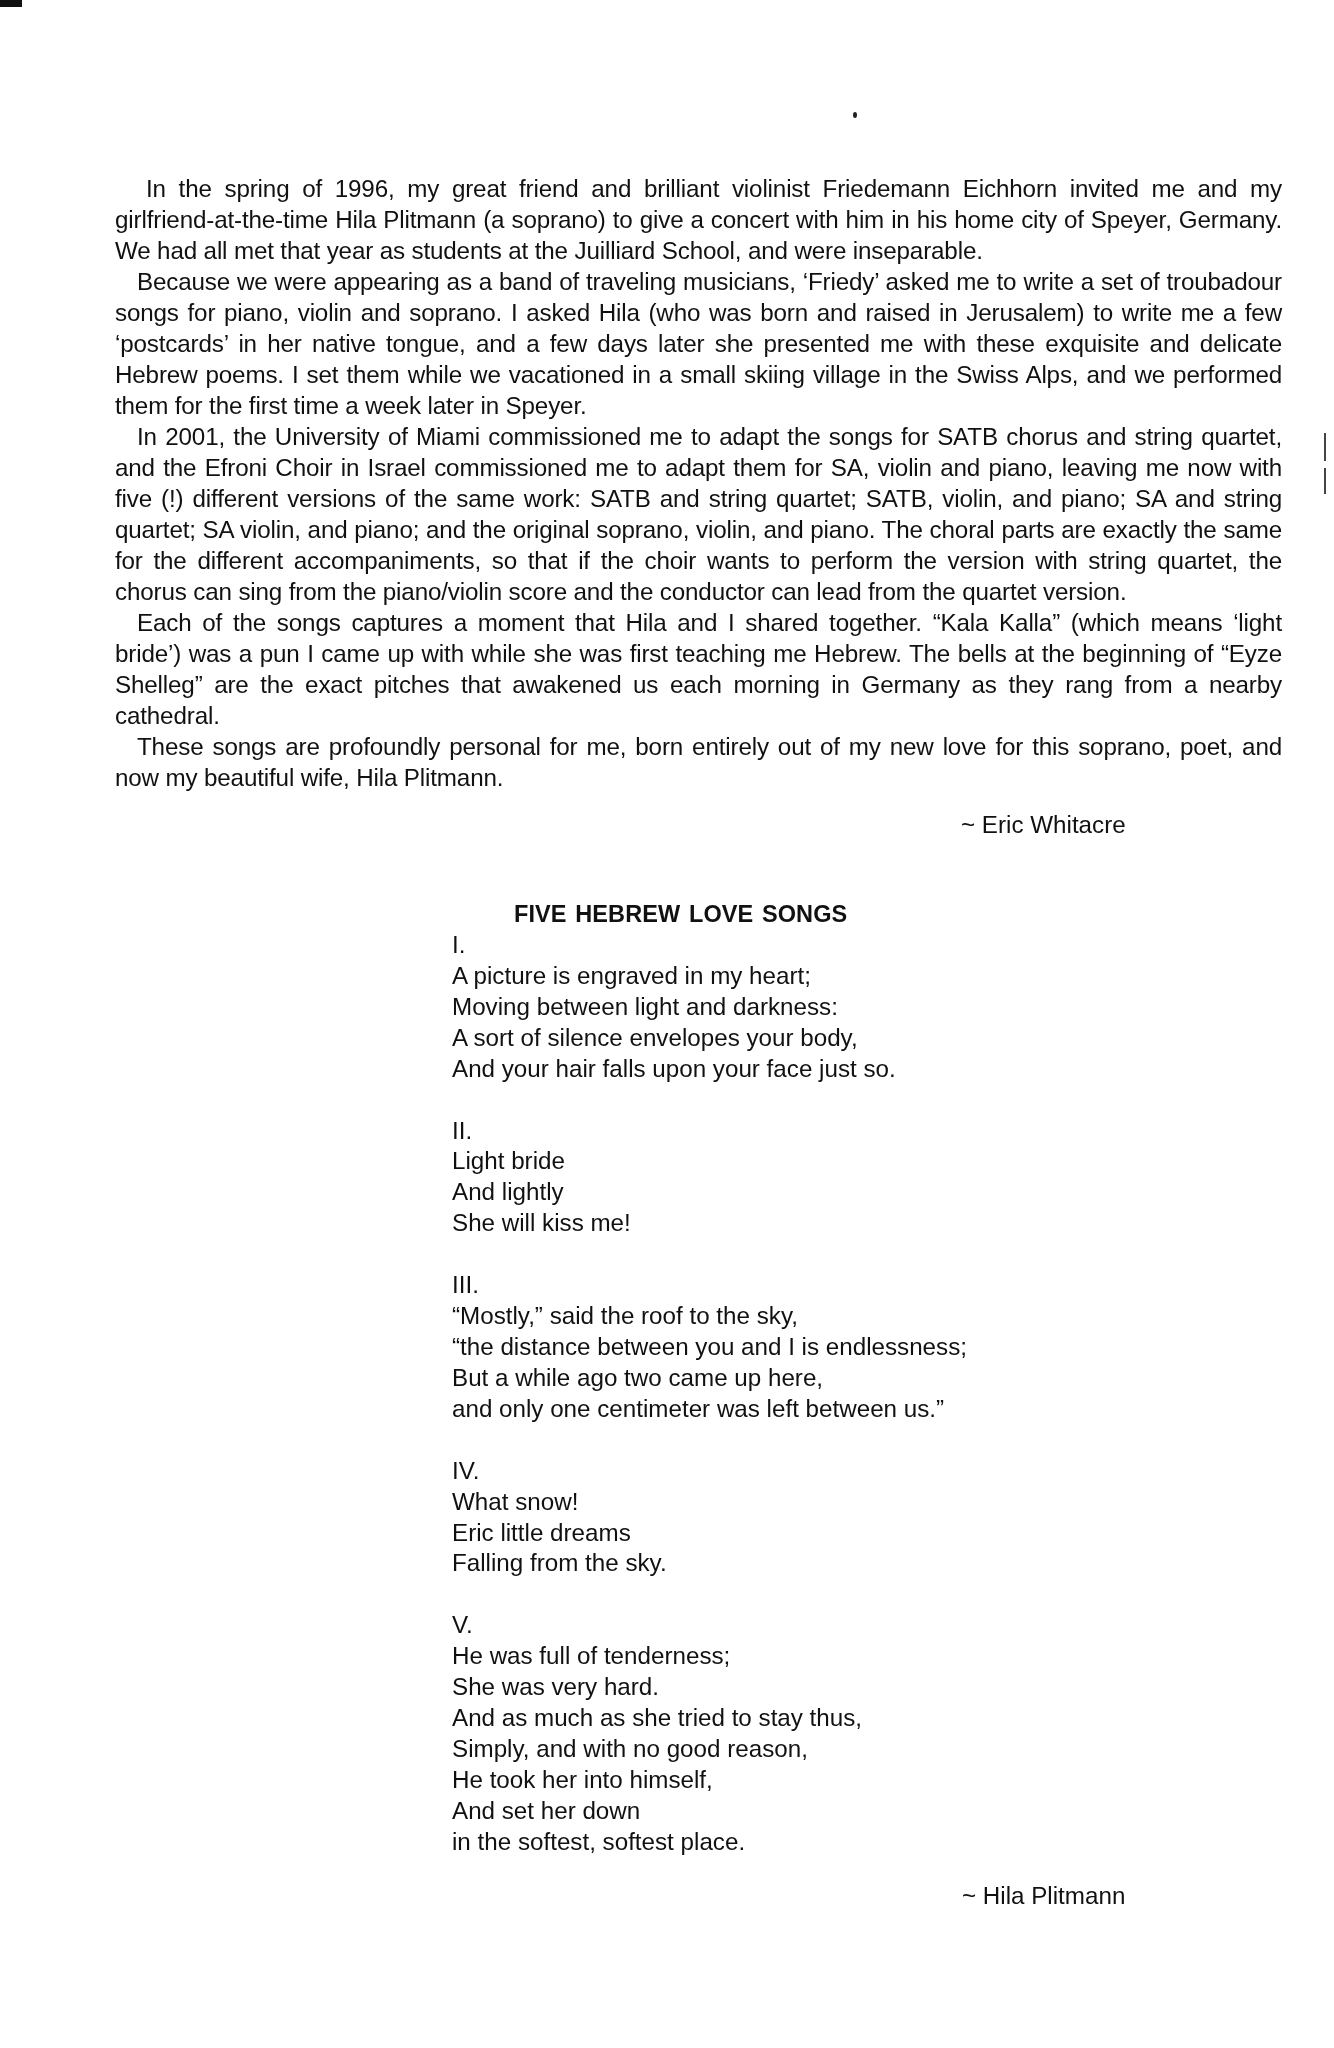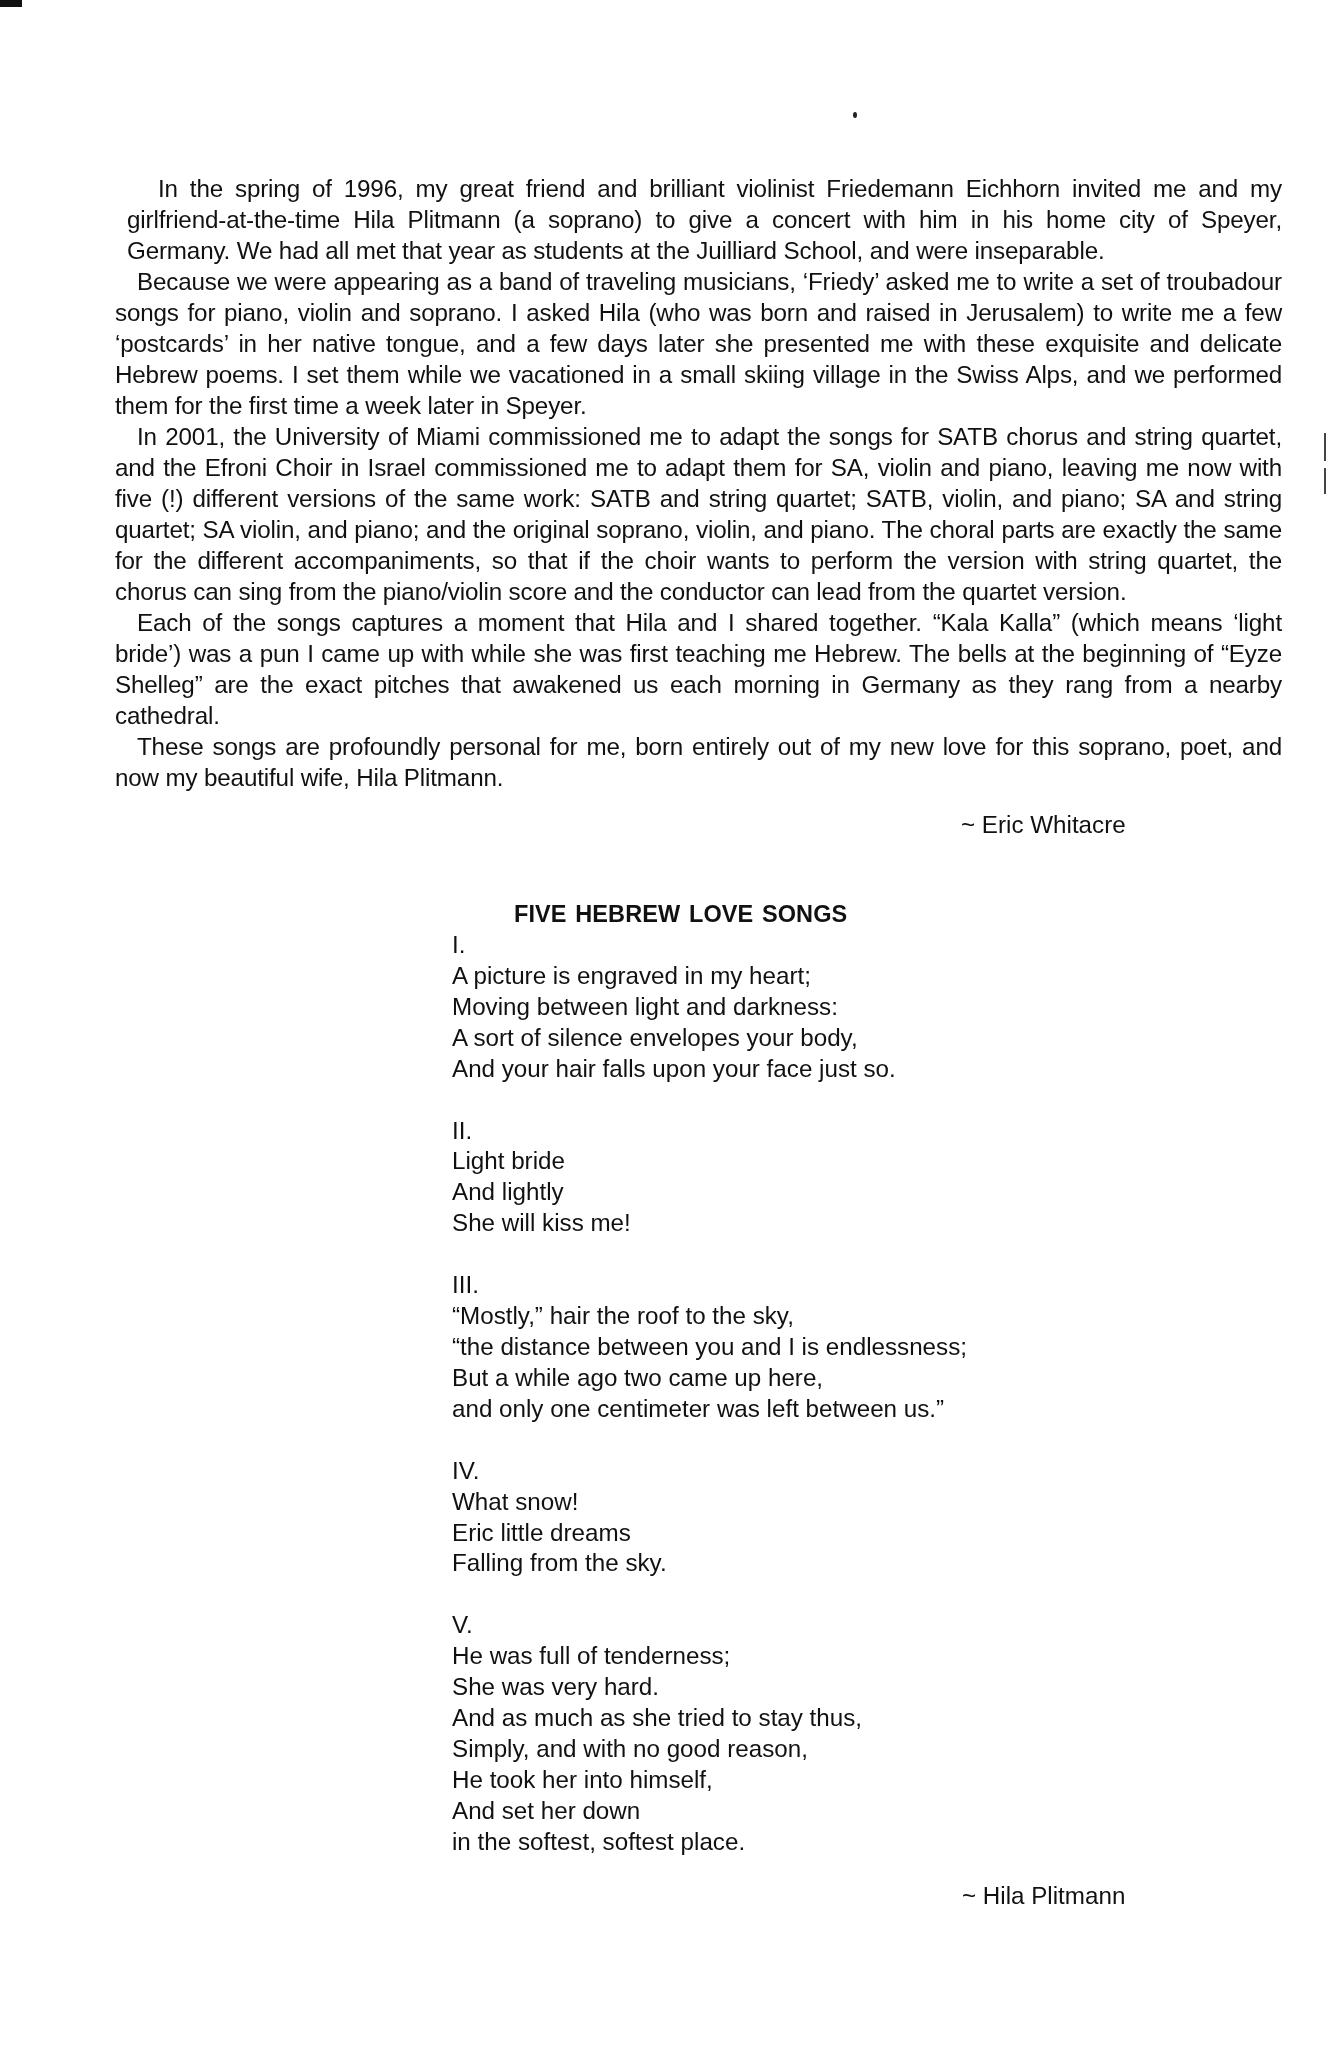--- a/index.html
+++ b/index.html
@@ -10,21 +10,21 @@
   .corner-mark { position: absolute; left: 0; top: 0; width: 22px; height: 7px; background: #111; }
   .speck { position: absolute; background: #222; border-radius: 50%; }
   .edge-mark { position: absolute; background: #444; width: 2px; }
 
   .prose {
     position: absolute; left: 115px; width: 1167px; top: 173px;
     font-size: 24.2px; line-height: 31px; text-align: justify;
     letter-spacing: -0.15px;
   }
   .prose p { margin: 0; text-indent: 22px; }
-  .prose p.first { text-indent: 31px; margin-left: 12px; }
+  .prose p.first { text-indent: 31px; }
   .signature-eric {
     position: absolute; left: 961px; top: 809px;
     font-size: 24.2px; line-height: 31px;
   }
   .title {
     position: absolute; left: 514px; top: 899px;
     font-size: 23.5px; line-height: 31px; font-weight: bold; letter-spacing: 0.1px;
     word-spacing: 2px;
   }
   .poems { position: absolute; left: 452px; top: 930px; font-size: 24.2px; line-height: 30.9px; }
@@ -64,21 +64,21 @@
     <span class="line">And your hair falls upon your face just so.</span>
   </div>
   <div class="stanza">
     <span class="numeral">II.</span>
     <span class="line">Light bride</span>
     <span class="line">And lightly</span>
     <span class="line">She will kiss me!</span>
   </div>
   <div class="stanza">
     <span class="numeral">III.</span>
-    <span class="line">“Mostly,” hair the roof to the sky,</span>
+    <span class="line">“Mostly,” said the roof to the sky,</span>
     <span class="line">“the distance between you and I is endlessness;</span>
     <span class="line">But a while ago two came up here,</span>
     <span class="line">and only one centimeter was left between us.”</span>
   </div>
   <div class="stanza">
     <span class="numeral">IV.</span>
     <span class="line">What snow!</span>
     <span class="line">Eric little dreams</span>
     <span class="line">Falling from the sky.</span>
   </div>

